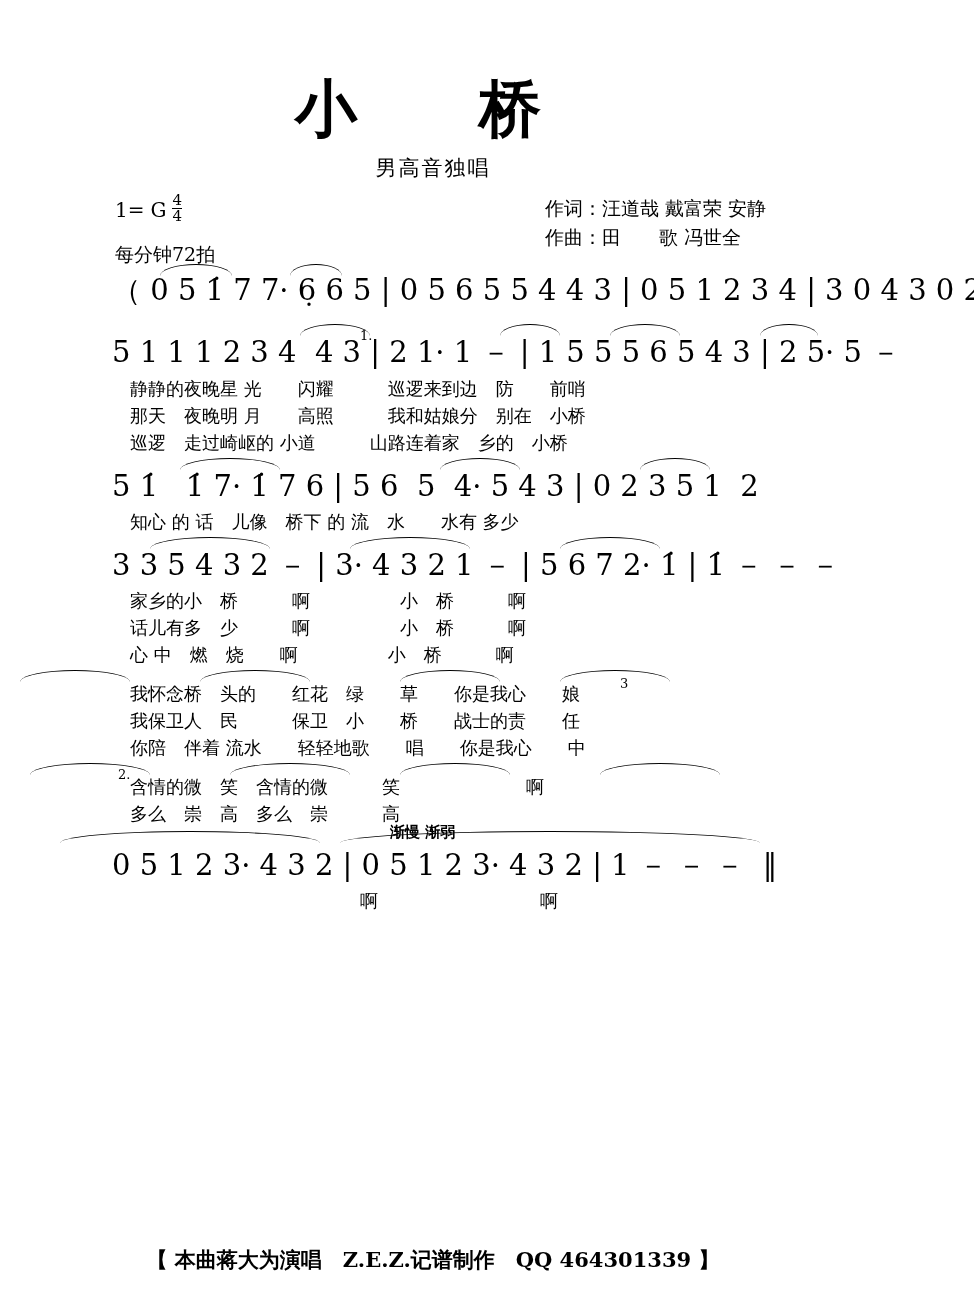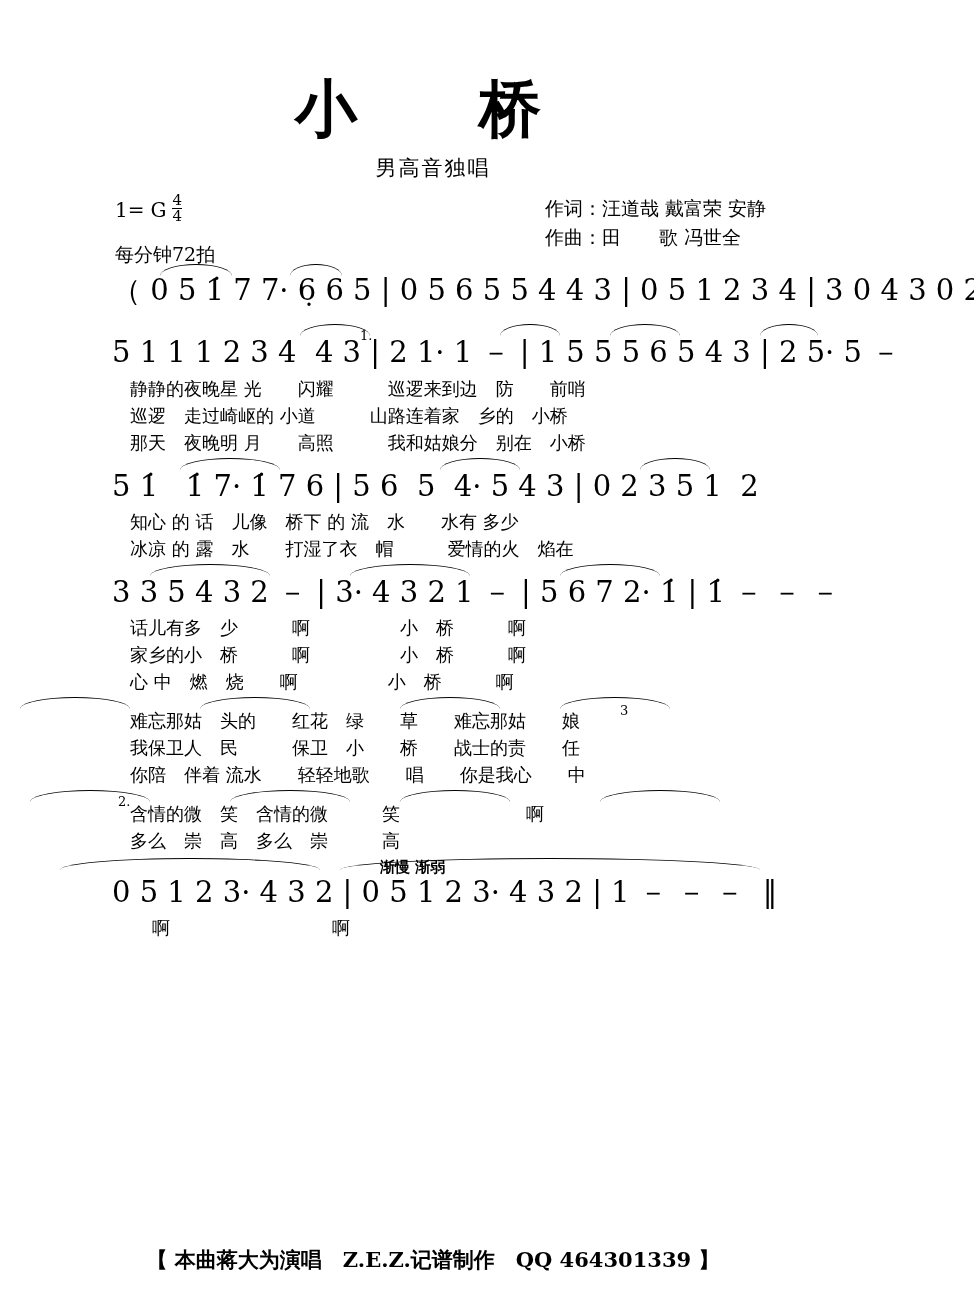--- a/index.html
+++ b/index.html
@@ -186,62 +186,61 @@
     <div class="slurs" style="top:-10px;">
       <div class="slur" style="left:300px; width:70px;"></div>
       <div class="slur" style="left:500px; width:60px;"></div>
       <div class="slur" style="left:610px; width:70px;"></div>
       <div class="slur" style="left:760px; width:58px;"></div>
     </div>
     <span class="marker" style="left:360px; top:-6px;">1.</span>
     <div class="notes">5 1 1 1 2 3 4  4 3 | 2 1· 1 － | 1 5 5 5 6 5 4 3 | 2 5· 5 －</div>
     <div class="lyricblock">
       <div class="lyricline">静静的夜晚星 光　　闪耀　　　巡逻来到边　防　　前哨</div>
+      <div class="lyricline">那天　夜晚明 月　　高照　　　我和姑娘分　别在　小桥</div>
       <div class="lyricline">巡逻　走过崎岖的 小道　　　山路连着家　乡的　小桥</div>
-      <div class="lyricline">那天　夜晚明 月　　高照　　　我和姑娘分　别在　小桥</div>
     </div>
   </div>
 
   <div class="system sysbox" style="margin-top:12px;">
     <div class="slurs" style="top:-10px;">
       <div class="slur" style="left:180px; width:100px;"></div>
       <div class="slur" style="left:440px; width:80px;"></div>
       <div class="slur" style="left:640px; width:70px;"></div>
     </div>
     <div class="notes">5 1̇   1̇ 7· 1̇ 7 6 | 5 6  5  4· 5 4 3 | 0 2 3 5 1  2</div>
     <div class="lyricblock">
       <div class="lyricline">知心 的 话　儿像　桥下 的 流　水　　水有 多少</div>
-      <div class="lyricline">冰凉 的 露　水　　打湿了衣　帽　　　爱情的火　焰在</div>
     </div>
   </div>
 
   <div class="system sysbox" style="margin-top:12px;">
     <div class="slurs" style="top:-10px;">
       <div class="slur" style="left:150px; width:120px;"></div>
       <div class="slur" style="left:350px; width:120px;"></div>
       <div class="slur" style="left:560px; width:100px;"></div>
     </div>
     <div class="notes">3 3 5 4 3 2 － | 3· 4 3 2 1 － | 5 6 7 2· 1̇ | 1̇ － － －</div>
     <div class="lyricblock">
+      <div class="lyricline">家乡的小　桥　　　啊　　　　　小　桥　　　啊</div>
       <div class="lyricline">话儿有多　少　　　啊　　　　　小　桥　　　啊</div>
-      <div class="lyricline">家乡的小　桥　　　啊　　　　　小　桥　　　啊</div>
       <div class="lyricline">心 中　燃　烧　　啊　　　　　小　桥　　　啊</div>
     </div>
   </div>
 
   <div class="system sysbox" style="margin-top:12px;">
     <div class="slurs" style="top:-10px;">
       <div class="slur" style="left:20px; width:110px;"></div>
       <div class="slur" style="left:200px; width:110px;"></div>
       <div class="slur" style="left:400px; width:100px;"></div>
       <div class="slur" style="left:560px; width:110px;"></div>
     </div>
     <span class="marker" style="left:620px; top:-4px;">3</span>
     <div class="lyricblock">
-      <div class="lyricline">难忘那姑　头的　　红花　绿　　草　　难忘那姑　　娘</div>
+      <div class="lyricline">我怀念桥　头的　　红花　绿　　草　　你是我心　　娘</div>
       <div class="lyricline">我保卫人　民　　　保卫　小　　桥　　战士的责　　任</div>
       <div class="lyricline">你陪　伴着 流水　　轻轻地歌　　唱　　你是我心　　中</div>
     </div>
   </div>
 
   <div class="system sysbox" style="margin-top:12px;">
     <div class="slurs" style="top:-10px;">
       <div class="slur" style="left:30px; width:120px;"></div>
       <div class="slur" style="left:230px; width:120px;"></div>
       <div class="slur" style="left:400px; width:110px;"></div>
@@ -252,21 +251,21 @@
       <div class="lyricline">含情的微　笑　含情的微　　　笑　　　　　　　啊</div>
       <div class="lyricline">多么　崇　高　多么　崇　　　高</div>
     </div>
   </div>
 
   <div class="system sysbox" style="margin-top:20px;">
     <div class="slurs" style="top:-16px;">
       <div class="slur" style="left:60px; width:260px;"></div>
       <div class="slur" style="left:340px; width:420px;"></div>
     </div>
-    <span class="dynamic-note" style="left:380px; top:-24px;margin-top:8px;">渐慢 渐弱</span>
+    <span class="dynamic-note" style="left:390px; top:-24px;">渐慢 渐弱</span>
     <div class="notes">0 5 1 2 3· 4 3 2 | 0 5 1 2 3· 4 3 2 | 1 － － －  ‖</div>
     <div class="lyricblock">
-      <div class="lyricline" style="padding-left:40px;">啊　　　　　　　　　啊</div>
+      <div class="lyricline" style="padding-left:40px;text-align:center;">啊　　　　　　　　　啊</div>
     </div>
   </div>
 
   <div class="footer">【 本曲蒋大为演唱　Z.E.Z.记谱制作　QQ 464301339 】</div>
 </div>
 
 </body></html>

